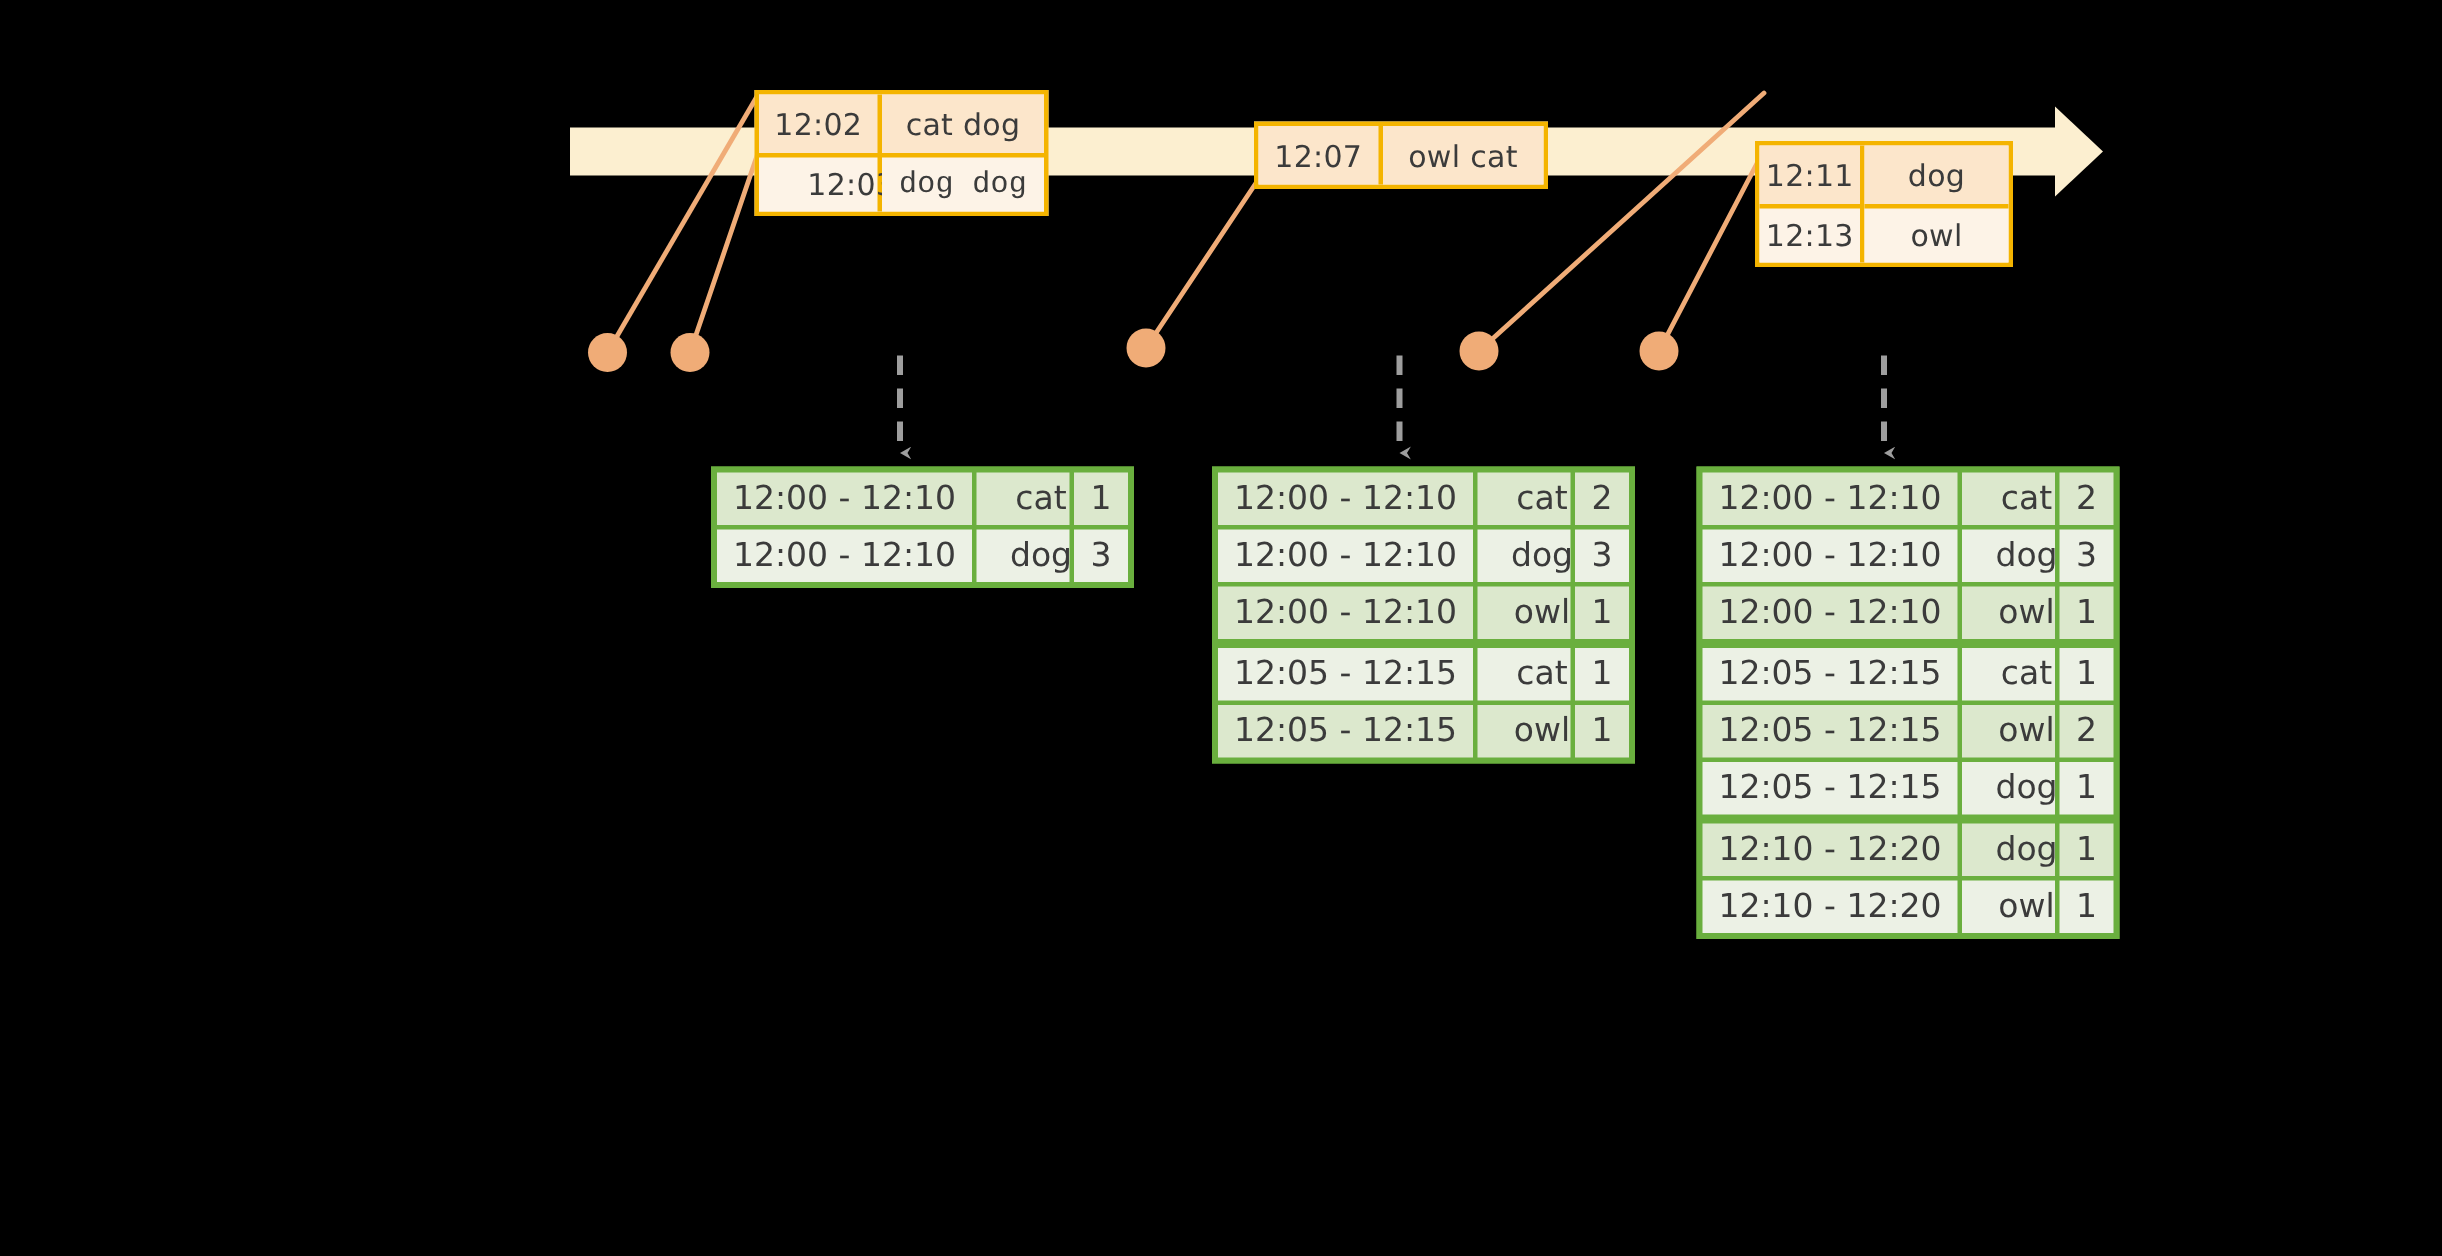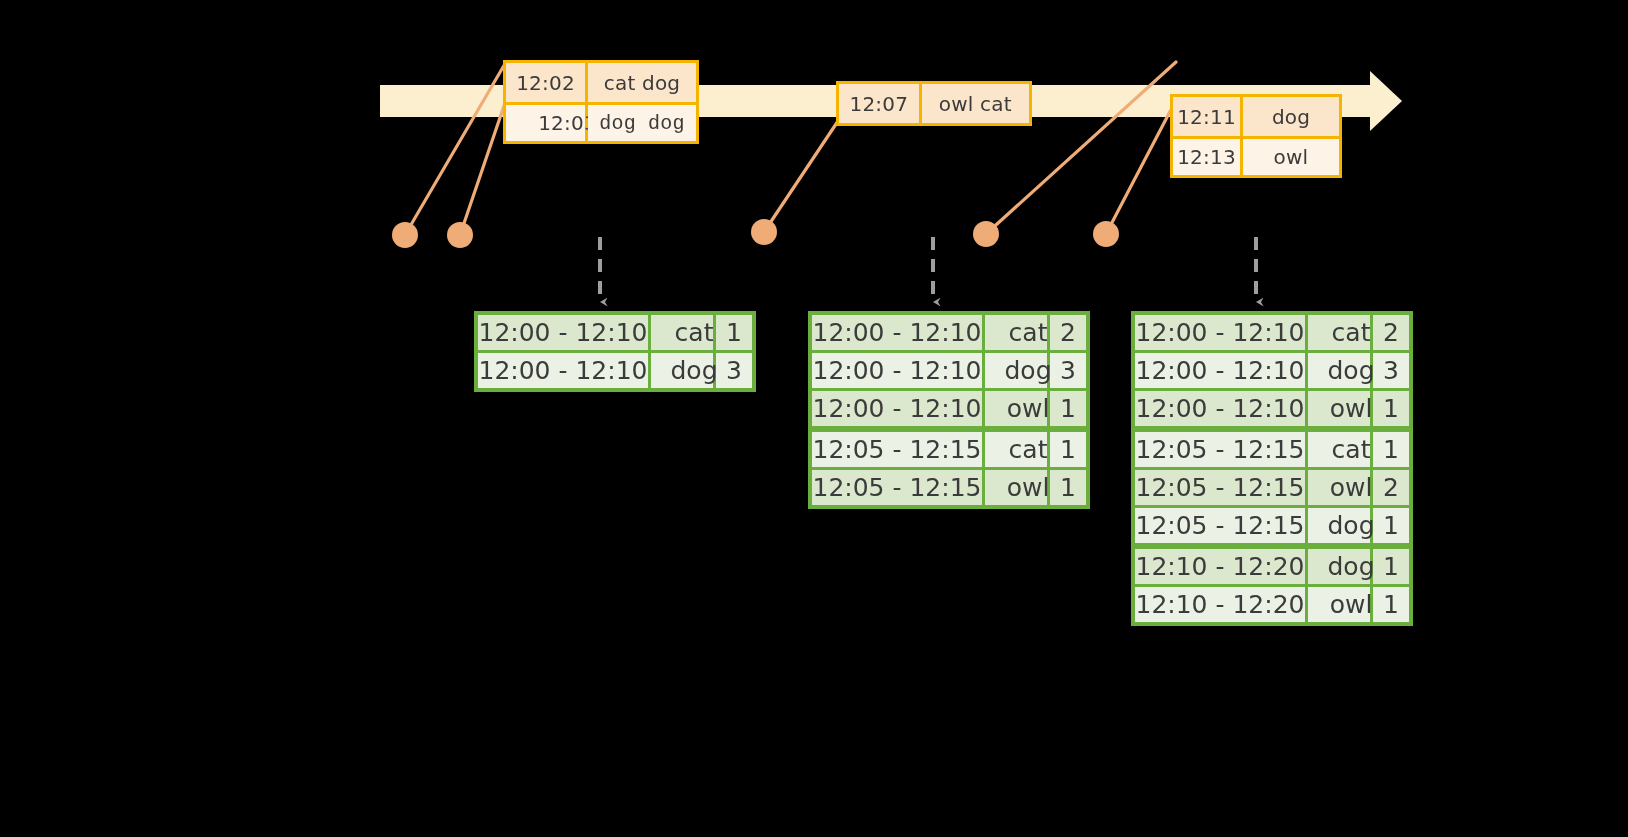--- a/index.html
+++ b/index.html
@@ -69,21 +69,21 @@
     display: flex;
     flex-direction: row;
     height: 35px;
     gap: 3px;
   }
   .res-cell {
     box-sizing: border-box;
     display: flex;
     align-items: center;
     justify-content: center;
-    font-size: 25px;
+    font-size: 22px;
     color: #3b3b3b;
     background: #DCE8CD;
   }
   .res-row.light .res-cell { background: #ECF1E5; }
   .res-cell.w-range { width: 170px; }
   .res-cell.w-word  { width: 62px; padding-left: 24px; }
   .res-cell.w-count { width: 36px; }
   .res-row.grp-sep { margin-top: 3px; }
 </style>
 </head>

